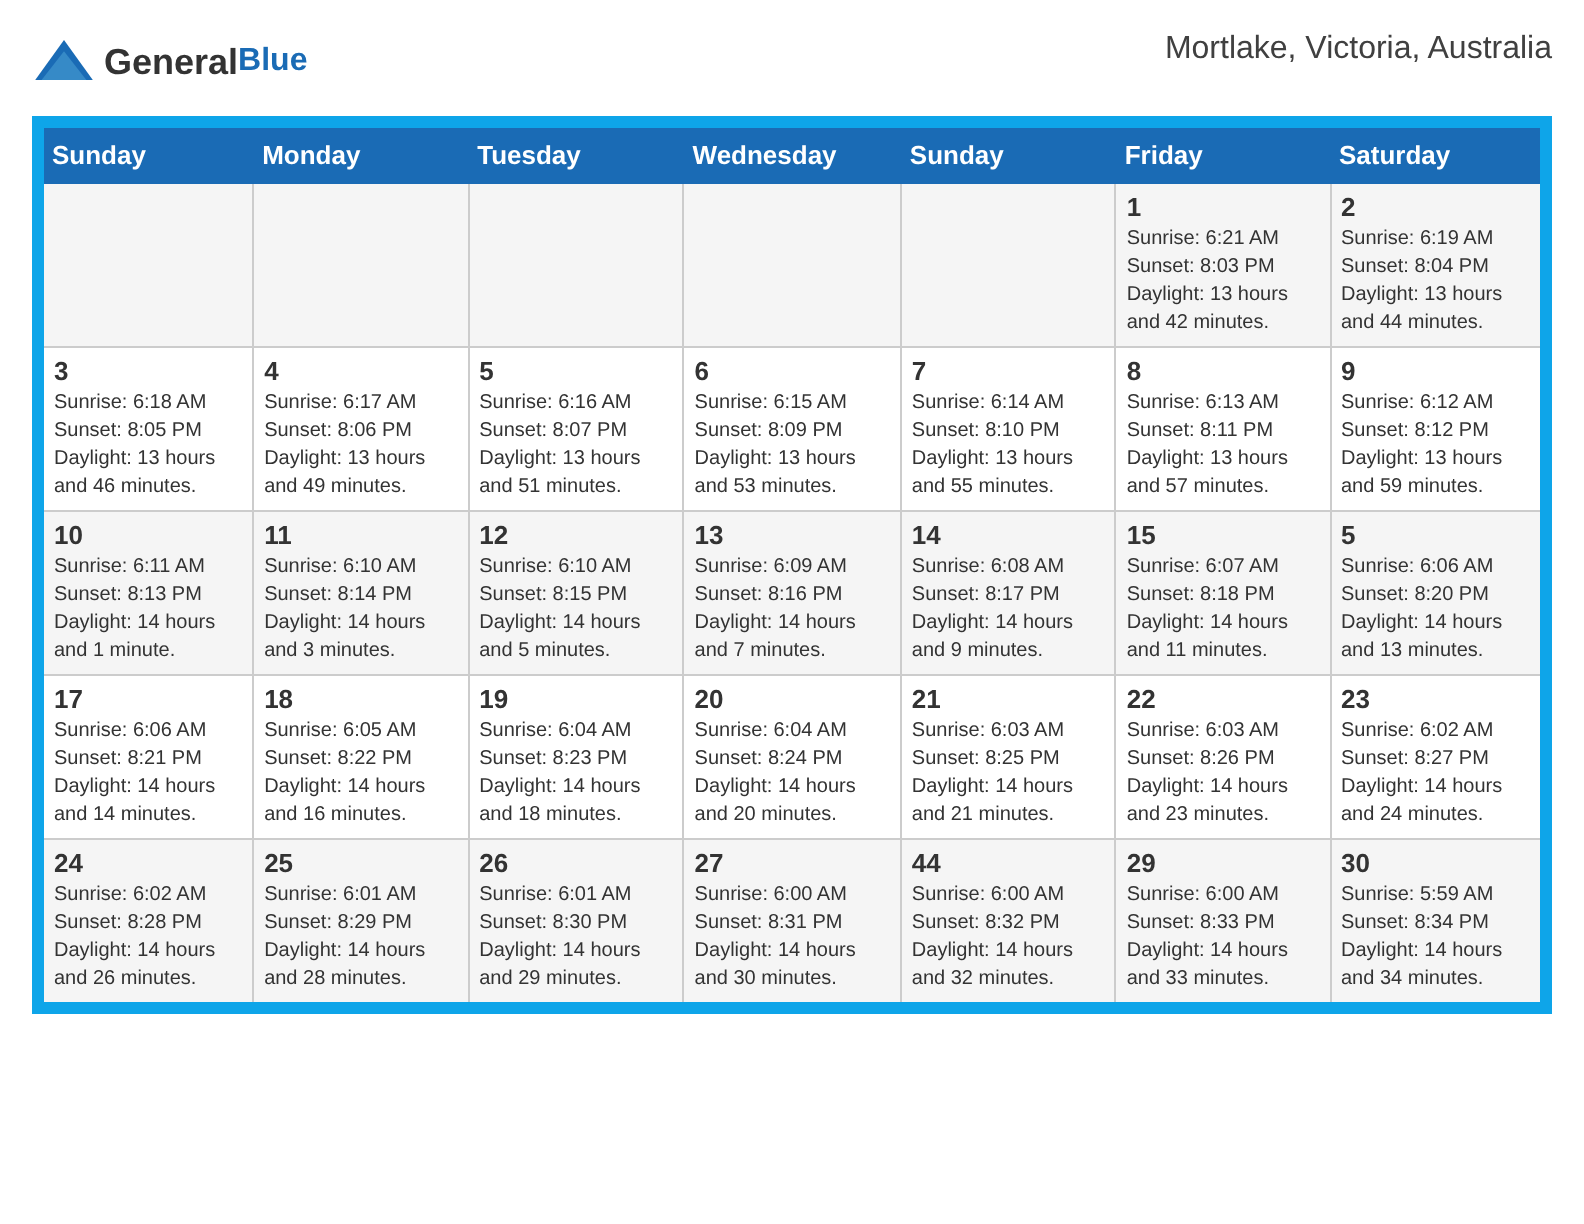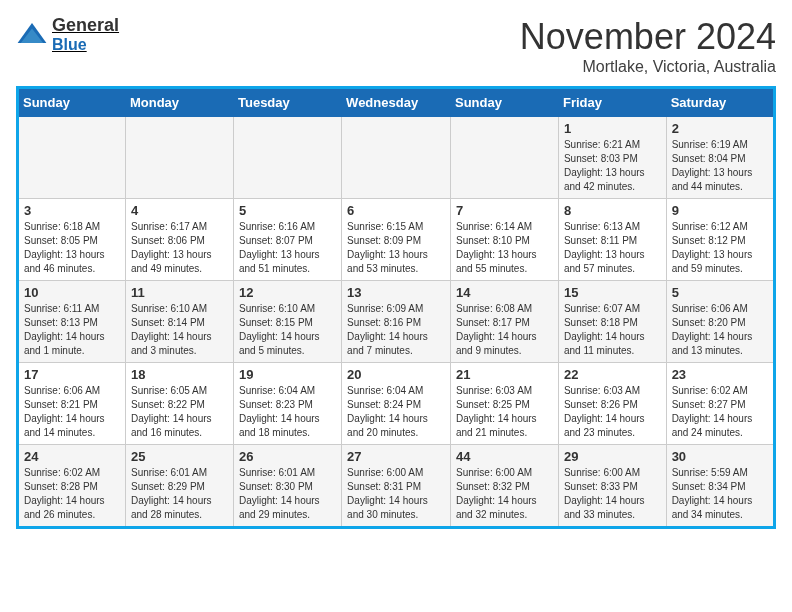--- a/index.html
+++ b/index.html
@@ -16,23 +16,22 @@
       align-items: flex-start;
       margin-bottom: 10px;
     }
     .logo {
       display: flex;
       align-items: center;
       gap: 4px;
     }
     .logo-text {
       display: flex;
-      flex-direction: column;
+      flex-direction: row;
       line-height: 1.1;
-      text-decoration: underline;
     }
     .logo-general {
       font-size: 18px;
       font-weight: bold;
       color: #333;
     }
     .logo-blue {
       font-size: 16px;
       font-weight: bold;
       color: #1a6bb5;
@@ -49,21 +48,21 @@
       font-weight: normal;
       color: #333;
     }
     .location-title {
       font-size: 16px;
       color: #404040;
     }
     .calendar {
       width: 100%;
       border-collapse: collapse;
-      border: 3px solid #0ea5e9;
+      border: 6px solid #0ea5e9;
     }
     .calendar th {
       background: #1a6bb5;
       color: #fff;
       font-size: 13px;
       font-weight: bold;
       padding: 6px 4px;
       text-align: left;
       border: 1px solid #1a6bb5;
     }
@@ -106,21 +105,20 @@
     <svg class="logo-icon" viewBox="0 0 40 40">
       <polygon points="20,5 38,30 2,30" fill="#1a6bb5"></polygon>
       <polygon points="20,12 34,30 6,30" fill="#4a9fd4" opacity="0.6"></polygon>
     </svg>
     <div class="logo-text">
       <span class="logo-general">General</span>
       <span class="logo-blue">Blue</span>
     </div>
   </div>
   <div class="title-block">
-    <div class="month-title">November 2024</div>
     <div class="location-title">Mortlake, Victoria, Australia</div>
   </div>
 </div>
 
 <table class="calendar">
   <thead>
     <tr>
 
     <th>Sunday</th>
         <th>Monday</th>

